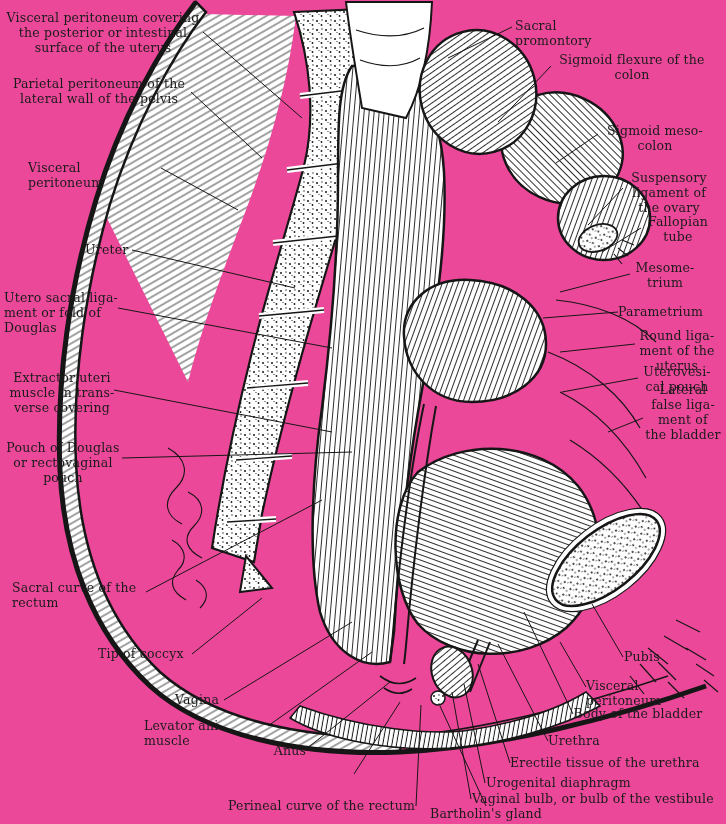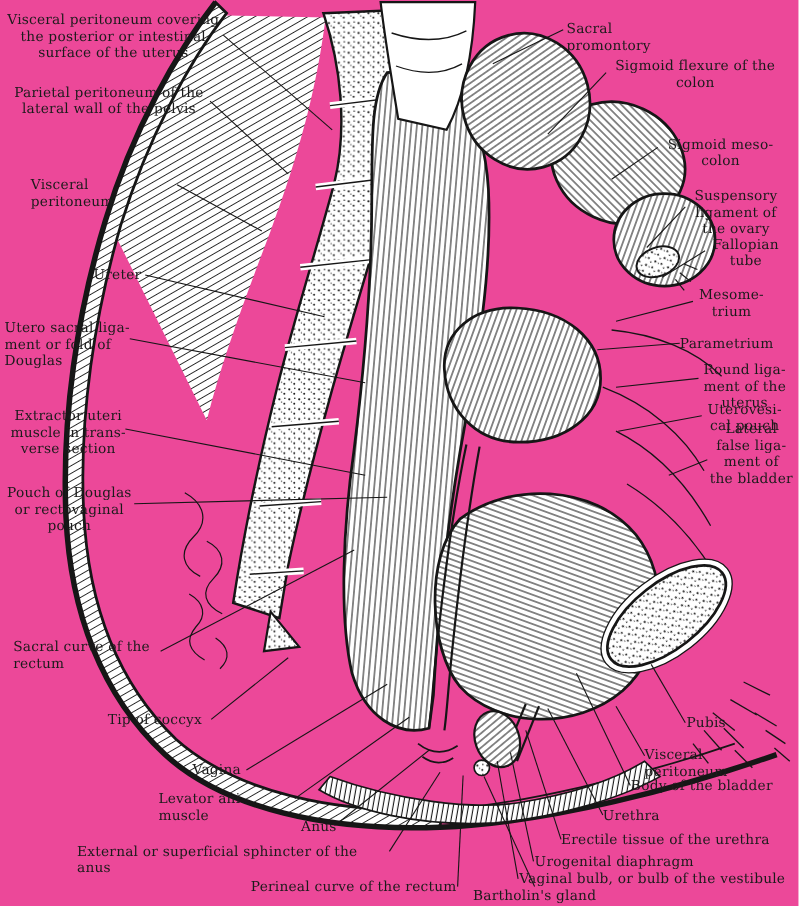--- a/index.html
+++ b/index.html
@@ -189,31 +189,30 @@
 surface of the uterus</div>
   <div class="lbl c" style="left:8px;top:76px;width:182px;">Parietal peritoneum of the
 lateral wall of the pelvis</div>
   <div class="lbl" style="left:28px;top:160px;width:132px;">Visceral peritoneum</div>
   <div class="lbl" style="left:85px;top:242px;width:27px;">Ureter</div>
   <div class="lbl" style="left:4px;top:290px;width:114px;">Utero sacral liga-
 ment or fold of
 Douglas</div>
   <div class="lbl c" style="left:8px;top:370px;width:108px;">Extractor uteri
 muscle in trans-
-verse section</div>
+verse covering</div>
   <div class="lbl c" style="left:4px;top:440px;width:118px;">Pouch of Douglas
 or rectovaginal
 pouch</div>
   <div class="lbl" style="left:12px;top:580px;width:136px;">Sacral curve of the
 rectum</div>
   <div class="lbl" style="left:98px;top:646px;width:94px;">Tip of coccyx</div>
   <div class="lbl" style="left:175px;top:692px;width:50px;">Vagina</div>
   <div class="lbl" style="left:144px;top:718px;width:124px;">Levator ani muscle</div>
   <div class="lbl" style="left:268px;top:743px;width:38px;text-align:right;">Anus</div>
-  <div class="lbl" style="left:70px;top:766px;width:284px;">External or superficial sphincter of the anus</div>
   <div class="lbl" style="left:228px;top:798px;width:188px;">Perineal curve of the rectum</div>
   <div class="lbl" style="left:515px;top:18px;width:122px;">Sacral promontory</div>
   <div class="lbl c" style="left:552px;top:52px;width:160px;">Sigmoid flexure of the
 colon</div>
   <div class="lbl c" style="left:600px;top:123px;width:110px;">Sigmoid meso-
 colon</div>
   <div class="lbl c" style="left:624px;top:170px;width:90px;">Suspensory
 ligament of
 the ovary</div>
   <div class="lbl c" style="left:642px;top:214px;width:72px;">Fallopian

